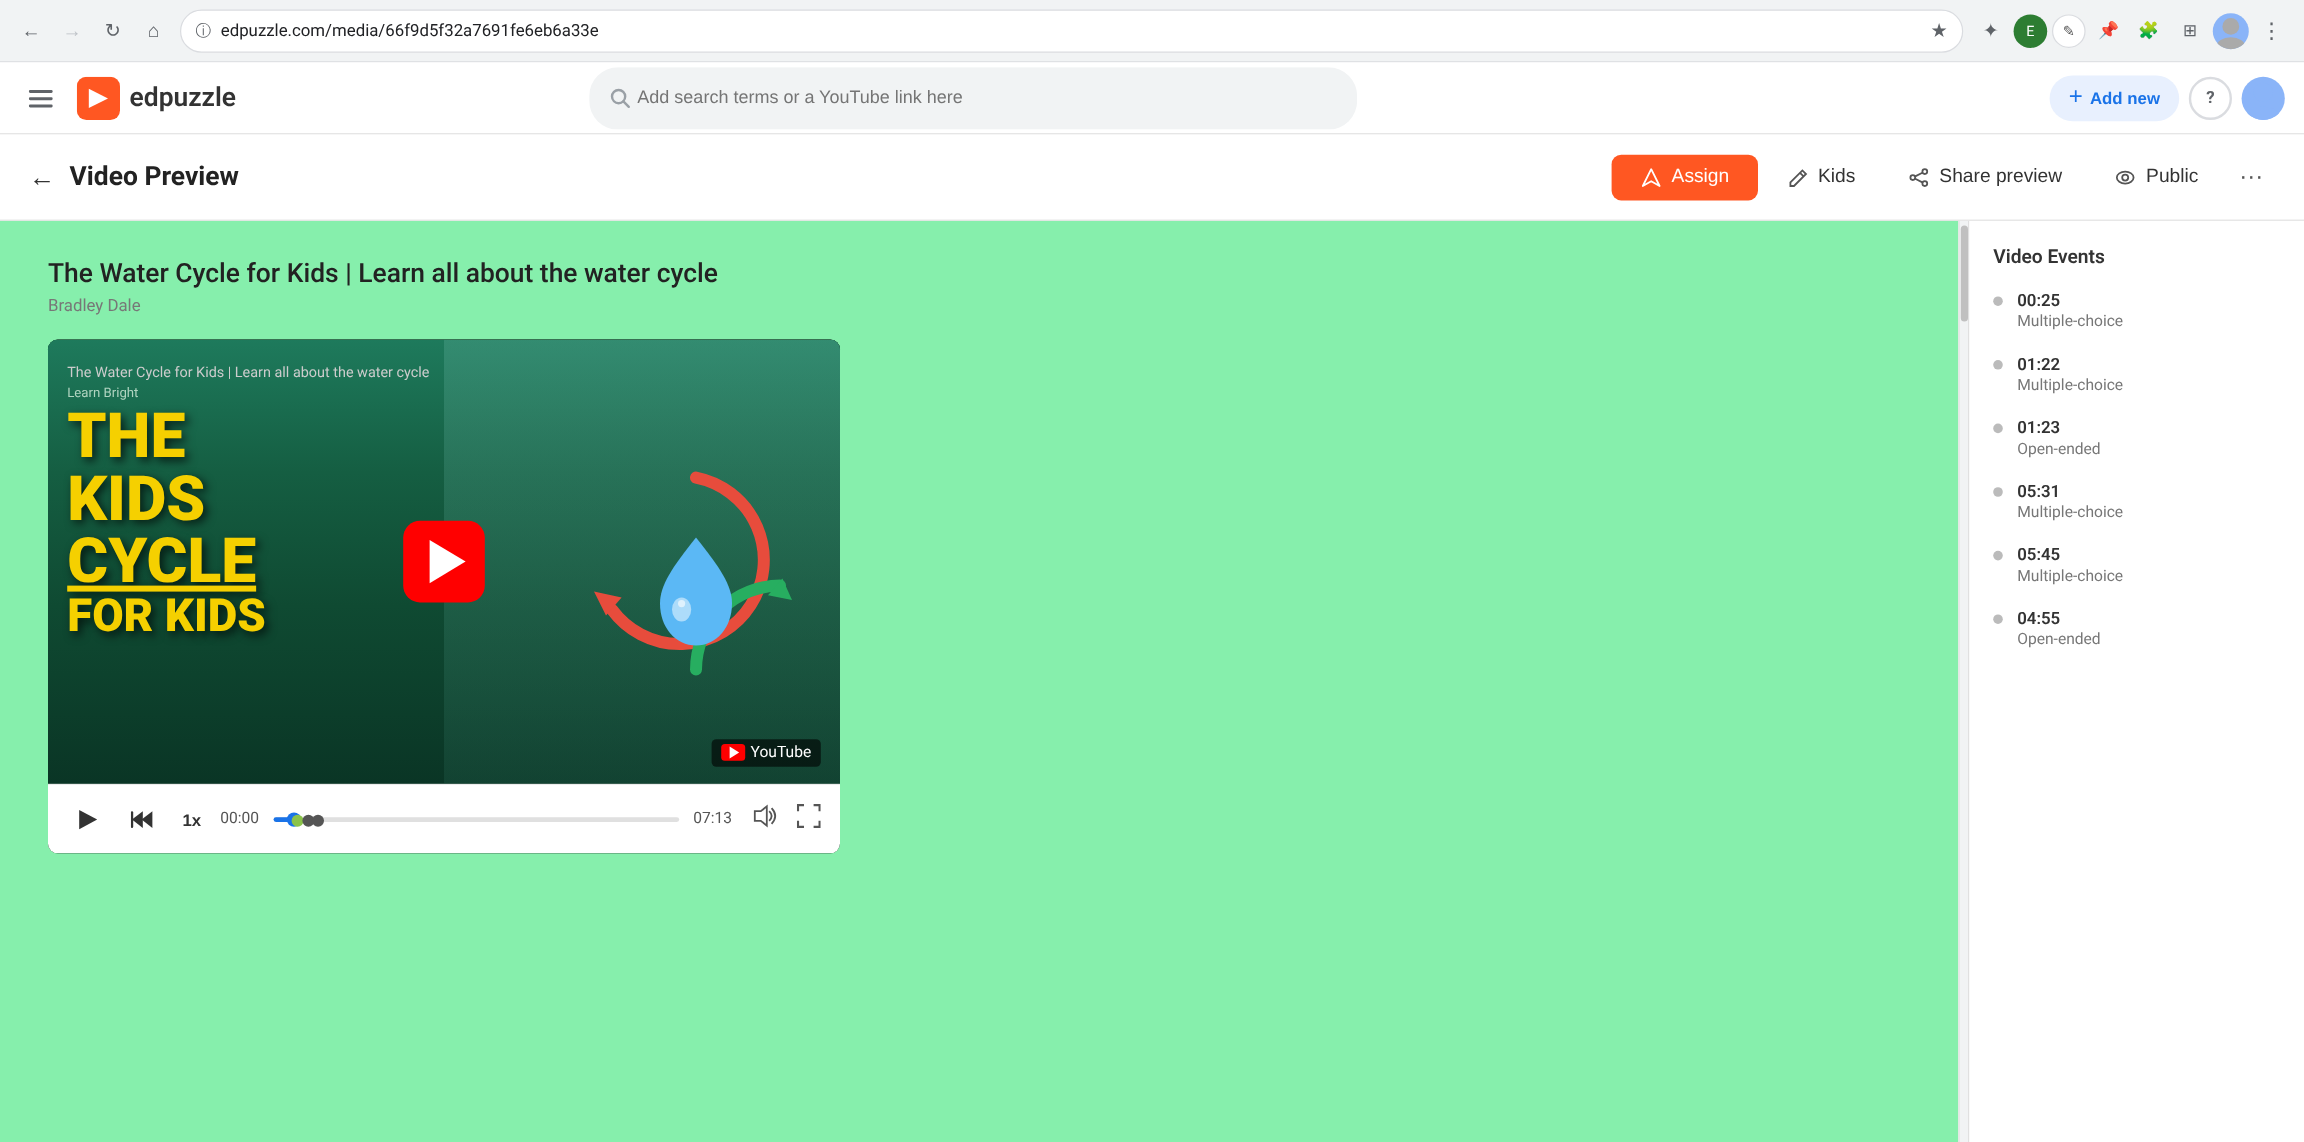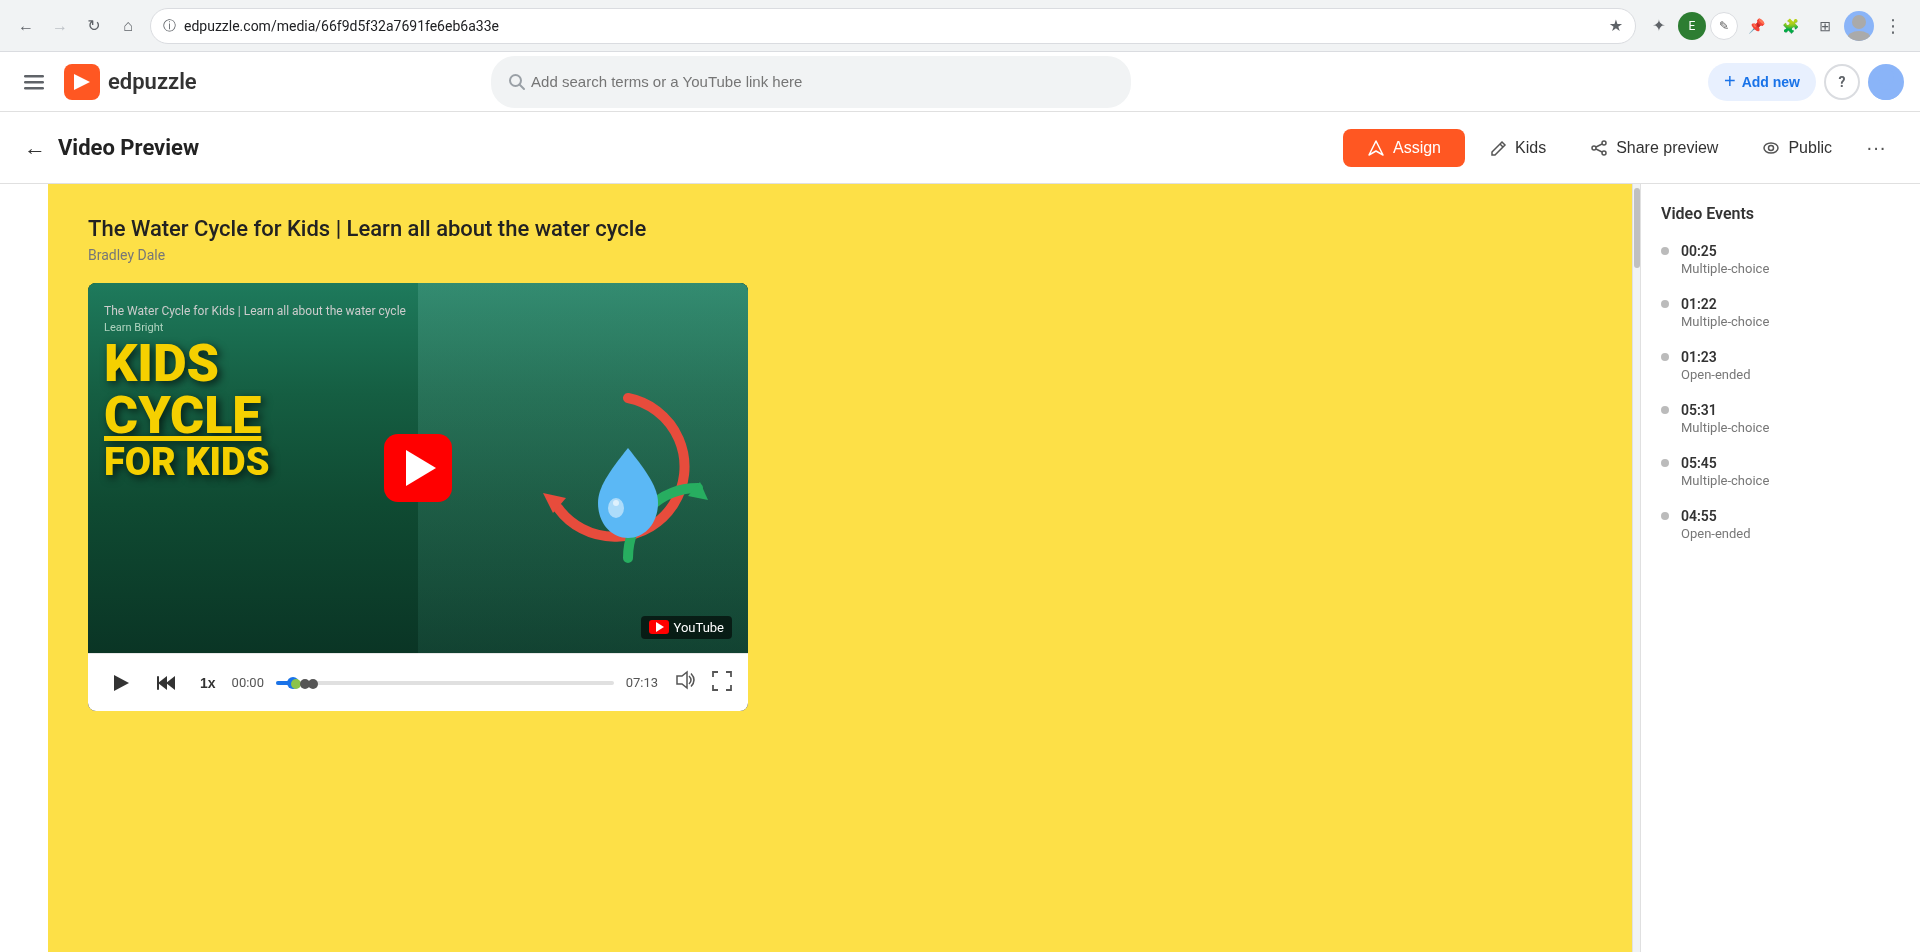--- a/index.html
+++ b/index.html
@@ -232,22 +232,21 @@
       display: flex;
       flex: 1;
       overflow: hidden;
     }
 
     
     .content-area {
       flex: 1;
       overflow-y: auto;
       padding: 32px 40px;
-      background: #fde047;
-      margin-left: 48px;
+      background: #86efac;
     }
     .video-title {
       font-size: 22px;
       font-weight: 500;
       color: #222;
       margin-bottom: 6px;
     }
     .video-author {
       font-size: 14px;
       color: #777;
@@ -615,20 +614,21 @@
             <div class="waterfall-overlay"></div>
 
             <div style="position:absolute; left:16px; top:20px; color:#ddd; font-size:13px;">
               <span style="font-size:12px; color:#ccc;">The Water Cycle for Kids | Learn all about the water cycle</span>
             </div>
             <div style="position:absolute; left:16px; top:38px; color:#b0d4c0; font-size:11px;">
               <span>Learn Bright</span>
             </div>
 
             <div style="position:absolute; left:16px; top:55px;">
+              <div style="font-size:52px; font-weight:900; color:#f5d000; text-shadow:3px 3px 8px rgba(0,0,0,0.7); line-height:1.0;">THE</div>
               <div style="font-size:52px; font-weight:900; color:#f5d000; text-shadow:3px 3px 8px rgba(0,0,0,0.7); line-height:1.0;">KIDS</div>
               <div style="font-size:52px; font-weight:900; color:#f5d000; text-shadow:3px 3px 8px rgba(0,0,0,0.7); line-height:1.0;text-decoration:underline;">CYCLE</div>
               <div style="font-size:38px; font-weight:900; color:#f5d000; text-shadow:3px 3px 8px rgba(0,0,0,0.7); line-height:1.1;">FOR KIDS</div>
             </div>
 
             <div class="play-button"></div>
 
             <div class="water-cycle-graphic">
               <svg viewBox="0 0 200 220" width="200" height="220">
 

